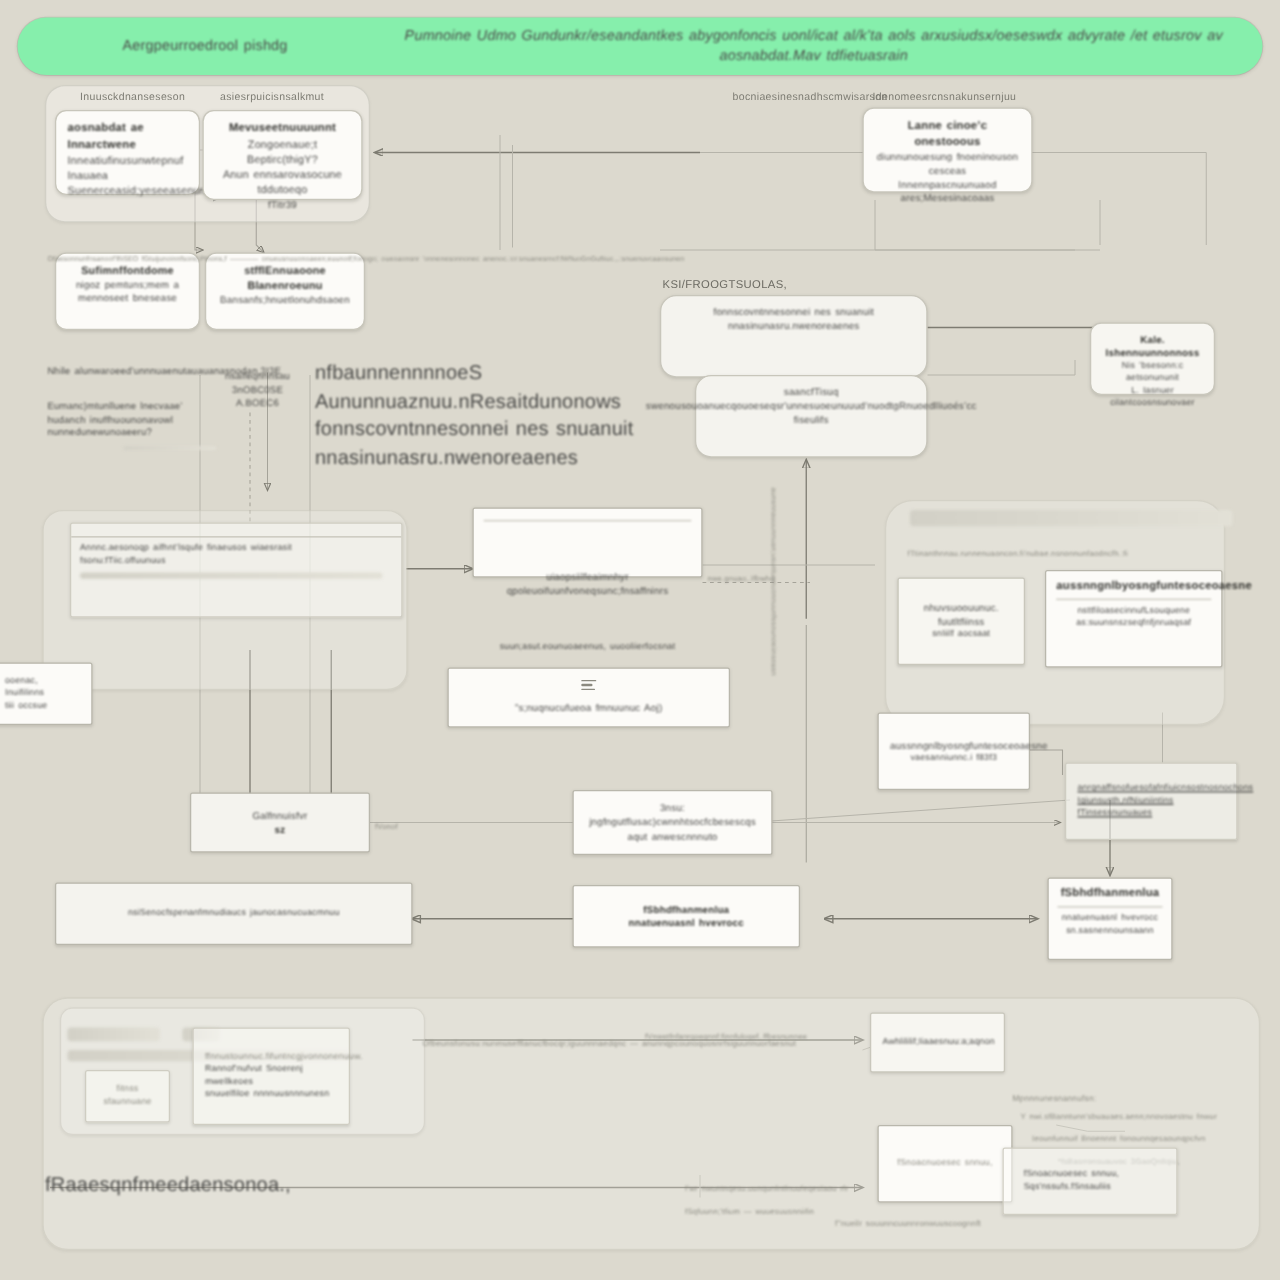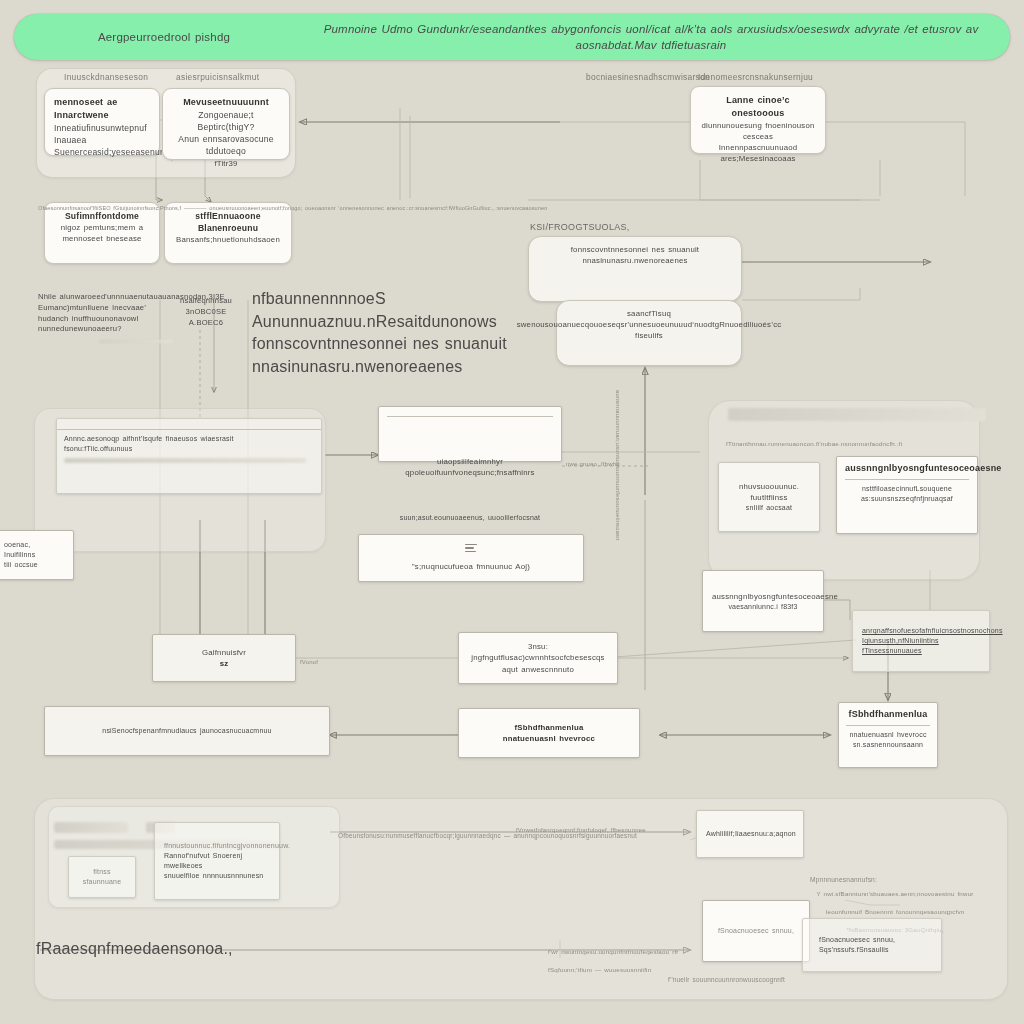--- a/index.html
+++ b/index.html
@@ -214,21 +214,21 @@
   <div class="lane-label" style="left:556px;top:72px;padding-left:30px;">bocniaesinesnadhscmwisarson</div>
   <div class="lane-label" style="left:698px;top:72px;">Idenomeesrcnsnakunsernjuu</div>
   <div class="lane-label" style="left:530px;top:222px;font-size:9px;color:#6b6a62;">KSI/FROOGTSUOLAS,</div>
 
   <div class="header-pill">
     <div class="txt h-title">Aergpeurroedrool pishdg</div>
     <div class="txt h-sub">Pumnoine Udmo Gundunkr/eseandantkes abygonfoncis uonl/icat al/k’ta aols arxusiudsx/oeseswdx advyrate /et etusrov av aosnabdat.Mav tdfietuasrain</div>
   </div>
 
   <div class="card round" style="left:44px;top:88px;width:116px;height:68px;">
-    <span class="txt strong ln t">mennoseet ae Innarctwene</span>
+    <span class="txt strong ln t">aosnabdat ae Innarctwene</span>
     <span class="txt ln">Inneatiufinusunwtepnuf Inauaea</span>
     <span class="txt ln">Suenerceasid;yeseeasenunc</span>
   </div>
 
   <div class="card round center" style="left:162px;top:88px;width:128px;height:72px;">
     <span class="txt strong ln t">Mevuseetnuuuunnt</span>
     <span class="txt ln">Zongoenaue;t Beptirc(thigY?</span>
     <span class="txt ln">Anun ennsarovasocune tddutoeqo</span>
     <span class="txt ln s">fTitr39</span>
   </div>
@@ -249,29 +249,34 @@
   <div class="card round center" style="left:164px;top:202px;width:128px;height:62px;">
     <span class="txt strong ln">stfflEnnuaoone Blanenroeunu</span>
     <span class="txt ln s">Bansanfs;hnuetlonuhdsaoen</span>
   </div>
 
   <div class="card round-lg center tinted" style="left:528px;top:236px;width:214px;height:66px;">
     <span class="txt ln s">fonnscovntnnesonnei nes snuanuit nnasinunasru.nwenoreaenes</span>
     <span class="txt ln s"></span>
   </div>
 
+  <div class="card round center pale" style="left:872px;top:258px;width:100px;height:58px;">
+    <span class="txt strong ln s">Kale. Ishennuunnonnoss</span>
+    <span class="txt ln xs">Nis ’bsesonn:c aetsonununit</span>
+    <span class="txt ln xs">L. Iasnuer cilantcoosnsunovaer</span>
+  </div>
 
   <div class="card round-lg center tinted" style="left:556px;top:300px;width:186px;height:66px;">
     <span class="txt strong ln"></span>
     <span class="txt ln s">saancfTisuq  swenousouoanuecqouoeseqsr'unnesuoeunuuud‘nuodtgRnuoedlliuoés’cc  fiseulifs</span>
   </div>
 
   <div class="lyr" style="left:38px;top:292px;width:196px;text-align:left;">
     <div class="txt ln s" style="font-size:7.6px;">Nhile  alunwaroeed'unnnuaenutauauanasnodan,3I3E</div>
-    <div class="txt ln s" style="font-size:7.6px;">Eumanc)mtunlluene lnecvaae’</div>
+    <div class="txt ln s" style="font-size:7.6px;margin-top:17px;">Eumanc)mtunlluene lnecvaae’</div>
     <div class="txt ln s" style="font-size:7.6px;">hudanch inuffhuounonavowl</div>
     <div class="txt ln s" style="font-size:7.6px;">nunnedunewunoaeeru?</div>
     <div class="bar" style="width:74px;height:3px;margin:5px auto 0;"></div>
   </div>
 
   <div class="lyr" style="left:164px;top:296px;width:84px;text-align:center;">
     <div class="txt ln s" style="font-size:7.6px;">nsaifeqnnnsau</div>
     <div class="txt ln s" style="font-size:7.6px;">3nOBC0SE</div>
     <div class="txt ln s" style="font-size:7.6px;">A.BOEC6</div>
   </div>

